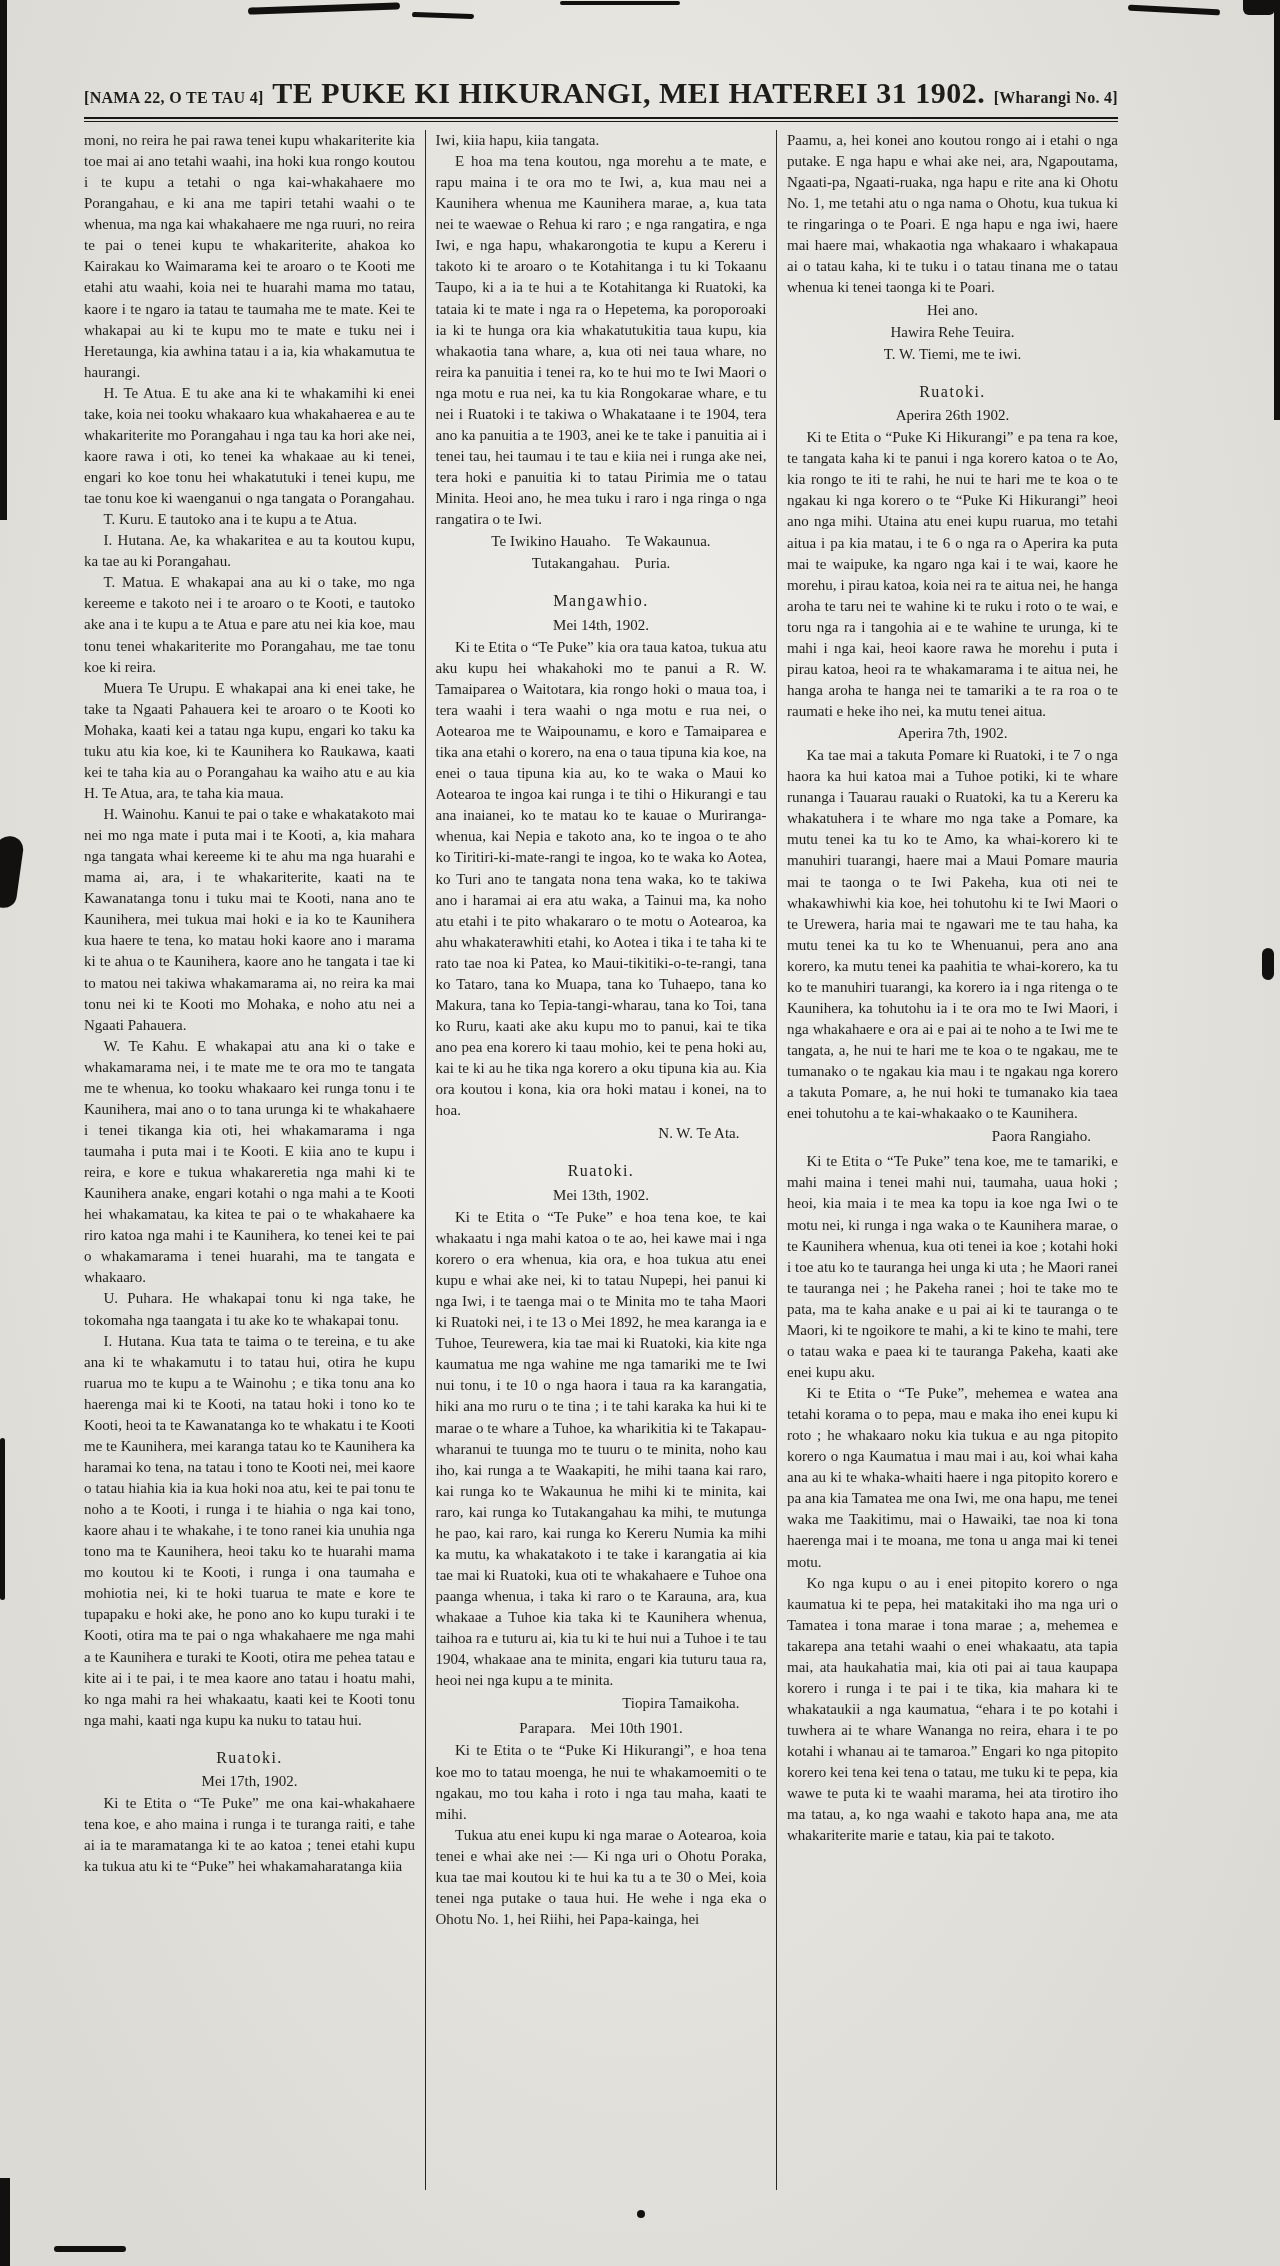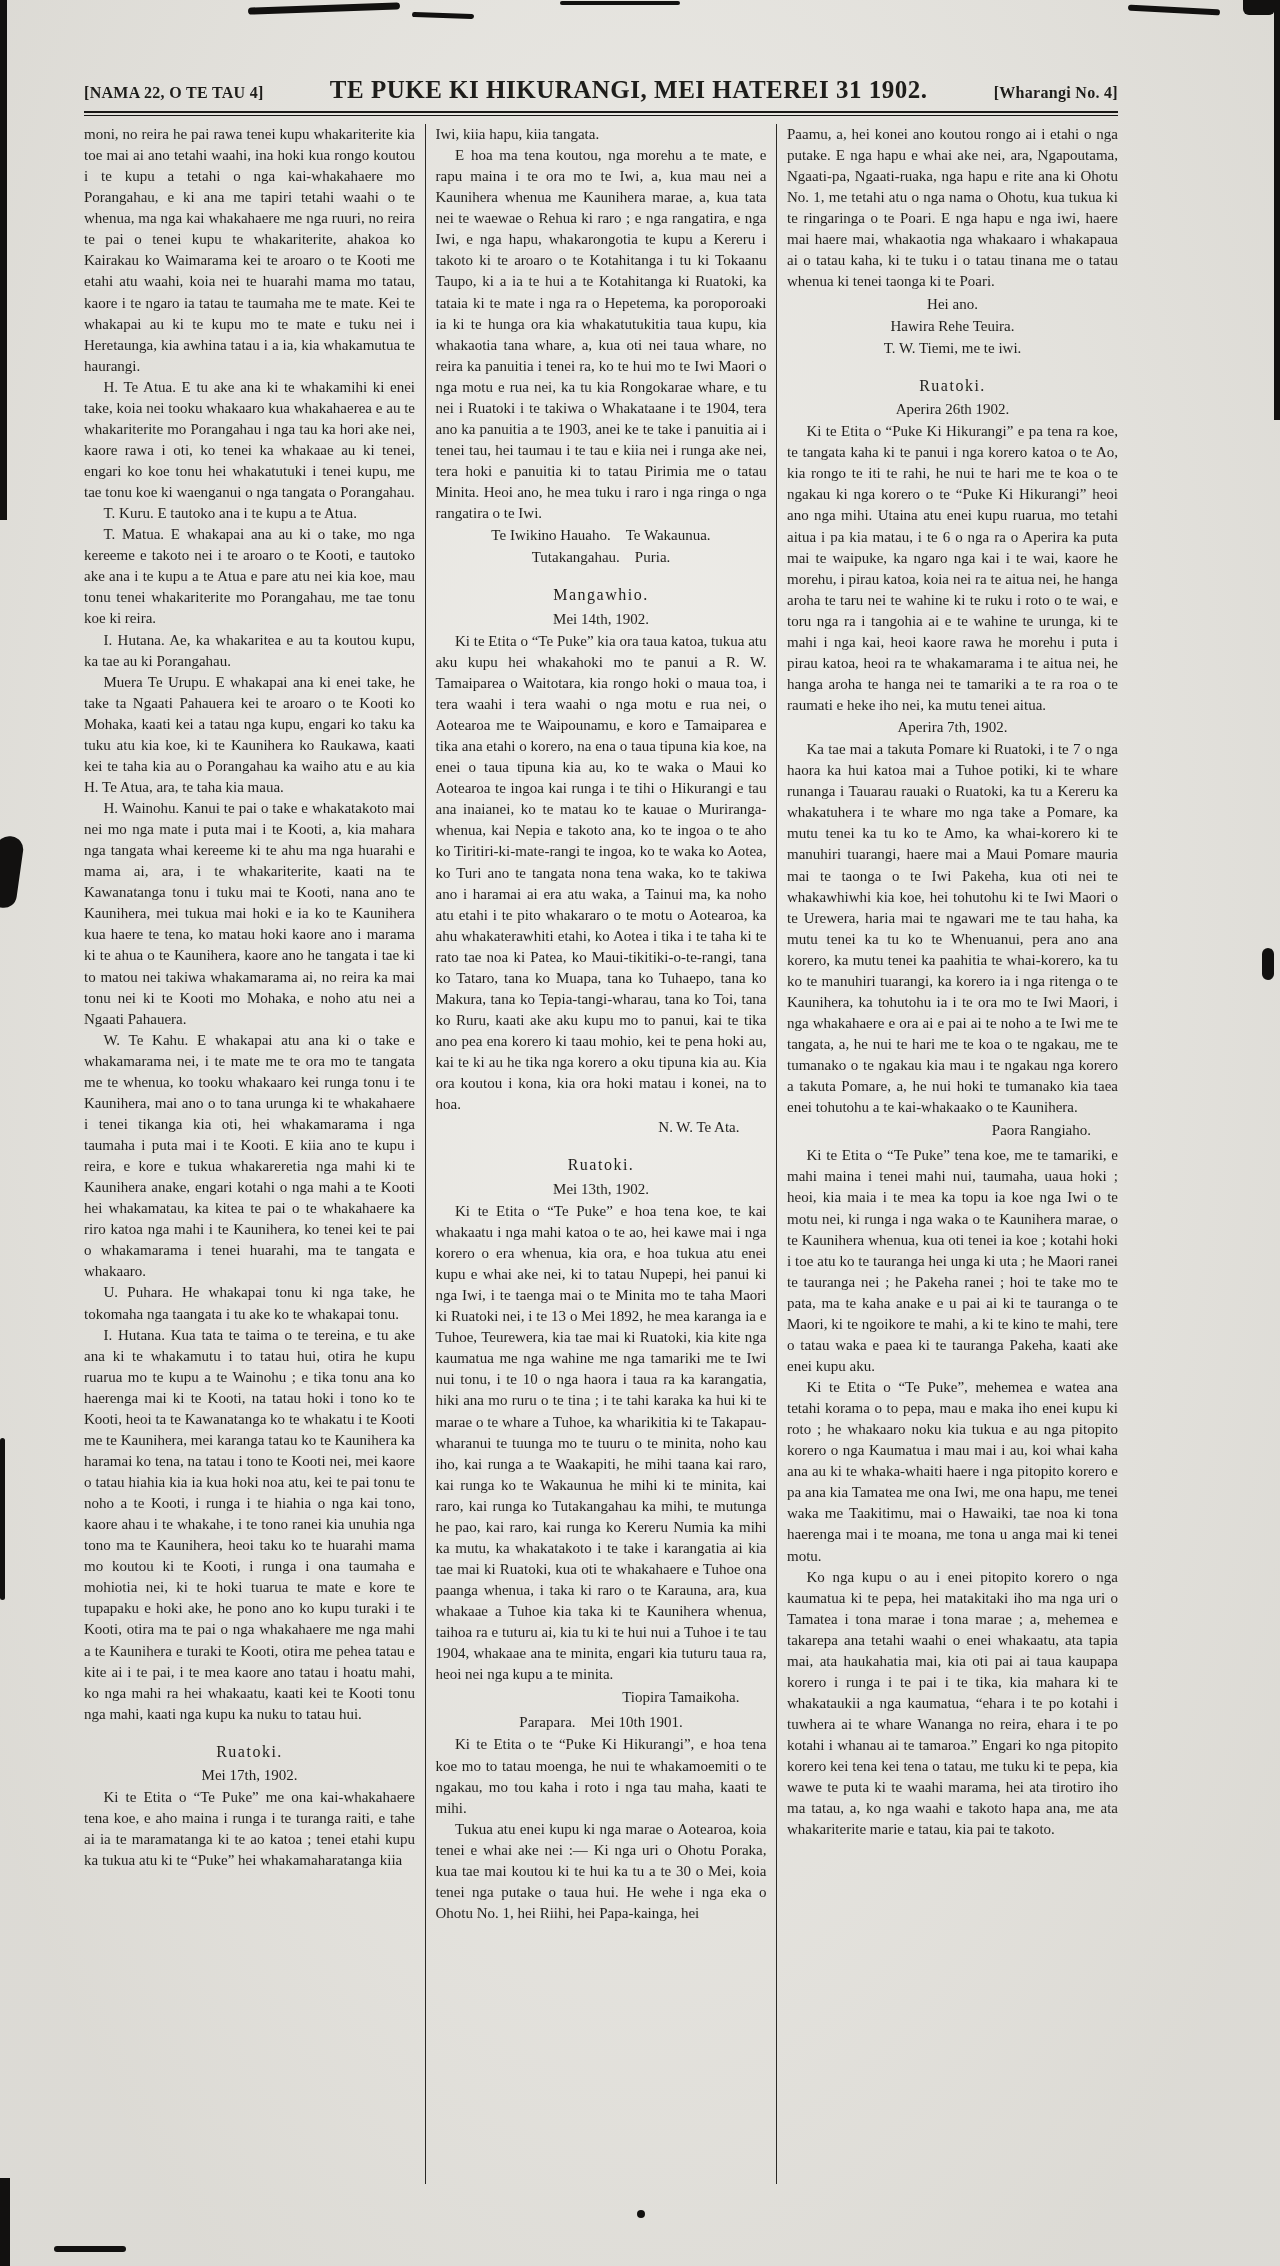--- a/index.html
+++ b/index.html
@@ -8,21 +8,21 @@
     position:relative; width:1280px; height:2266px; margin:0 auto;
     background:
       radial-gradient(ellipse at 50% 40%, rgba(255,255,255,0.35), rgba(0,0,0,0.05) 85%),
       #e8e6e0;
     overflow:hidden; color:#1e1d1a;
   }
   .content{position:absolute; left:84px; top:76px; width:1034px;}
   .masthead{display:flex; align-items:baseline; justify-content:flex-start;
     border-bottom:2px solid #181715; padding-bottom:7px;}
   .mh-side{font-size:16px; font-weight:bold; letter-spacing:0.3px; white-space:nowrap;}
-  .mh-title{flex:1; margin:0; text-align:center; font-size:25px; font-weight:bold;
+  .mh-title{flex:1; margin:0; text-align:center; font-size:30px; font-weight:bold;
     letter-spacing:0.5px; white-space:nowrap;}
   .rule2{height:1px; background:#181715; margin-top:2px;}
   .columns{display:flex; margin-top:8px; height:2060px; overflow:hidden;justify-content:space-between;}
   .col{width:331px; font-size:15px; line-height:1.405; text-align:justify; color:#211f1c;}
   .divider{width:1px; background:#2a2825; margin:0 9px; flex:0 0 auto;}
   .blk{margin:0;}
   .blk.p{text-indent:1.3em;}
   .blk.pc{text-indent:0;}
   .blk.h{text-align:center; text-indent:0; font-size:16px; letter-spacing:1.5px;
     margin:16px 0 2px 0;}
@@ -70,22 +70,22 @@
       <h1 class="mh-title">TE PUKE KI HIKURANGI, MEI HATEREI 31 1902.</h1>
       <span class="mh-side">[Wharangi No. 4]</span>
     </header>
     <div class="rule2"></div>
 
     <div class="columns">
       <div class="col">
           <div class="blk pc">moni, no reira he pai rawa tenei kupu whakariterite kia toe mai ai ano tetahi waahi, ina hoki kua rongo koutou i te kupu a tetahi o nga kai-whakahaere mo Porangahau, e ki ana me tapiri tetahi waahi o te whenua, ma nga kai whakahaere me nga ruuri, no reira te pai o tenei kupu te whakariterite, ahakoa ko Kairakau ko Waimarama kei te aroaro o te Kooti me etahi atu waahi, koia nei te huarahi mama mo tatau, kaore i te ngaro ia tatau te taumaha me te mate. Kei te whakapai au ki te kupu mo te mate e tuku nei i Heretaunga, kia awhina tatau i a ia, kia whakamutua te haurangi.</div>
           <div class="blk p">H. Te Atua.  E tu ake ana ki te whakamihi ki enei take, koia nei tooku whakaaro kua whakahaerea e au te whakariterite mo Porangahau i nga tau ka hori ake nei, kaore rawa i oti, ko tenei ka whakaae au ki tenei, engari ko koe tonu hei whakatutuki i tenei kupu, me tae tonu koe ki waenganui o nga tangata o Porangahau.</div>
           <div class="blk p">T. Kuru.  E tautoko ana i te kupu a te Atua.</div>
+          <div class="blk p">I. Hutana.  Ae, ka whakaritea e au ta koutou kupu, ka tae au ki Porangahau.</div>
           <div class="blk p">T. Matua.  E whakapai ana au ki o take, mo nga kereeme e takoto nei i te aroaro o te Kooti, e tautoko ake ana i te kupu a te Atua e pare atu nei kia koe, mau tonu tenei whakariterite mo Porangahau, me tae tonu koe ki reira.</div>
-          <div class="blk p">I. Hutana.  Ae, ka whakaritea e au ta koutou kupu, ka tae au ki Porangahau.</div>
           <div class="blk p">Muera Te Urupu.  E whakapai ana ki enei take, he take ta Ngaati Pahauera kei te aroaro o te Kooti ko Mohaka, kaati kei a tatau nga kupu, engari ko taku ka tuku atu kia koe, ki te Kaunihera ko Raukawa, kaati kei te taha kia au o Porangahau ka waiho atu e au kia H. Te Atua, ara, te taha kia maua.</div>
           <div class="blk p">H. Wainohu.  Kanui te pai o take e whakatakoto mai nei mo nga mate i puta mai i te Kooti, a, kia mahara nga tangata whai kereeme ki te ahu ma nga huarahi e mama ai, ara, i te whakariterite, kaati na te Kawanatanga tonu i tuku mai te Kooti, nana ano te Kaunihera, mei tukua mai hoki e ia ko te Kaunihera kua haere te tena, ko matau hoki kaore ano i marama ki te ahua o te Kaunihera, kaore ano he tangata i tae ki to matou nei takiwa whakamarama ai, no reira ka mai tonu nei ki te Kooti mo Mohaka, e noho atu nei a Ngaati Pahauera.</div>
           <div class="blk p">W. Te Kahu.  E whakapai atu ana ki o take e whakamarama nei, i te mate me te ora mo te tangata me te whenua, ko tooku whakaaro kei runga tonu i te Kaunihera, mai ano o to tana urunga ki te whakahaere i tenei tikanga kia oti, hei whakamarama i nga taumaha i puta mai i te Kooti. E kiia ano te kupu i reira, e kore e tukua whakareretia nga mahi ki te Kaunihera anake, engari kotahi o nga mahi a te Kooti hei whakamatau, ka kitea te pai o te whakahaere ka riro katoa nga mahi i te Kaunihera, ko tenei kei te pai o whakamarama i tenei huarahi, ma te tangata e whakaaro.</div>
           <div class="blk p">U. Puhara.  He whakapai tonu ki nga take, he tokomaha nga taangata i tu ake ko te whakapai tonu.</div>
           <div class="blk p">I. Hutana.  Kua tata te taima o te tereina, e tu ake ana ki te whakamutu i to tatau hui, otira he kupu ruarua mo te kupu a te Wainohu ; e tika tonu ana ko haerenga mai ki te Kooti, na tatau hoki i tono ko te Kooti, heoi ta te Kawanatanga ko te whakatu i te Kooti me te Kaunihera, mei karanga tatau ko te Kaunihera ka haramai ko tena, na tatau i tono te Kooti nei, mei kaore o tatau hiahia kia ia kua hoki noa atu, kei te pai tonu te noho a te Kooti, i runga i te hiahia o nga kai tono, kaore ahau i te whakahe, i te tono ranei kia unuhia nga tono ma te Kaunihera, heoi taku ko te huarahi mama mo koutou ki te Kooti, i runga i ona taumaha e mohiotia nei, ki te hoki tuarua te mate e kore te tupapaku e hoki ake, he pono ano ko kupu turaki i te Kooti, otira ma te pai o nga whakahaere me nga mahi a te Kaunihera e turaki te Kooti, otira me pehea tatau e kite ai i te pai, i te mea kaore ano tatau i hoatu mahi, ko nga mahi ra hei whakaatu, kaati kei te Kooti tonu nga mahi, kaati nga kupu ka nuku to tatau hui.</div>
           <div class="blk h">Ruatoki.</div>
           <div class="blk c">Mei 17th, 1902.</div>
           <div class="blk p">Ki te Etita o “Te Puke” me ona kai-whakahaere tena koe, e aho maina i runga i te turanga raiti, e tahe ai ia te maramatanga ki te ao katoa ; tenei etahi kupu ka tukua atu ki te “Puke” hei whakamaharatanga kiia</div>
         </div>
       <div class="divider"></div>

